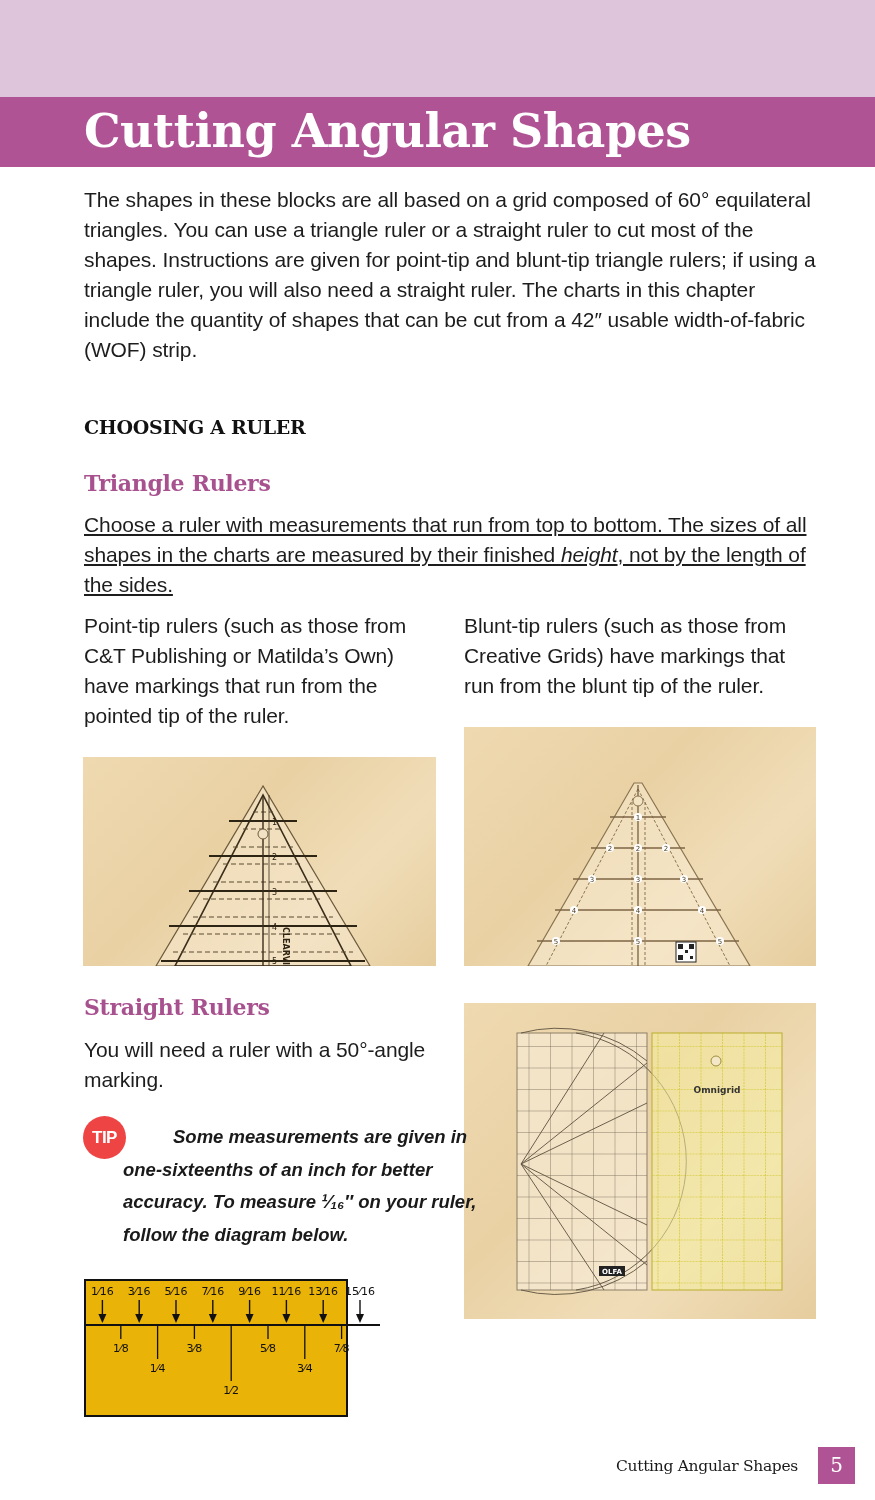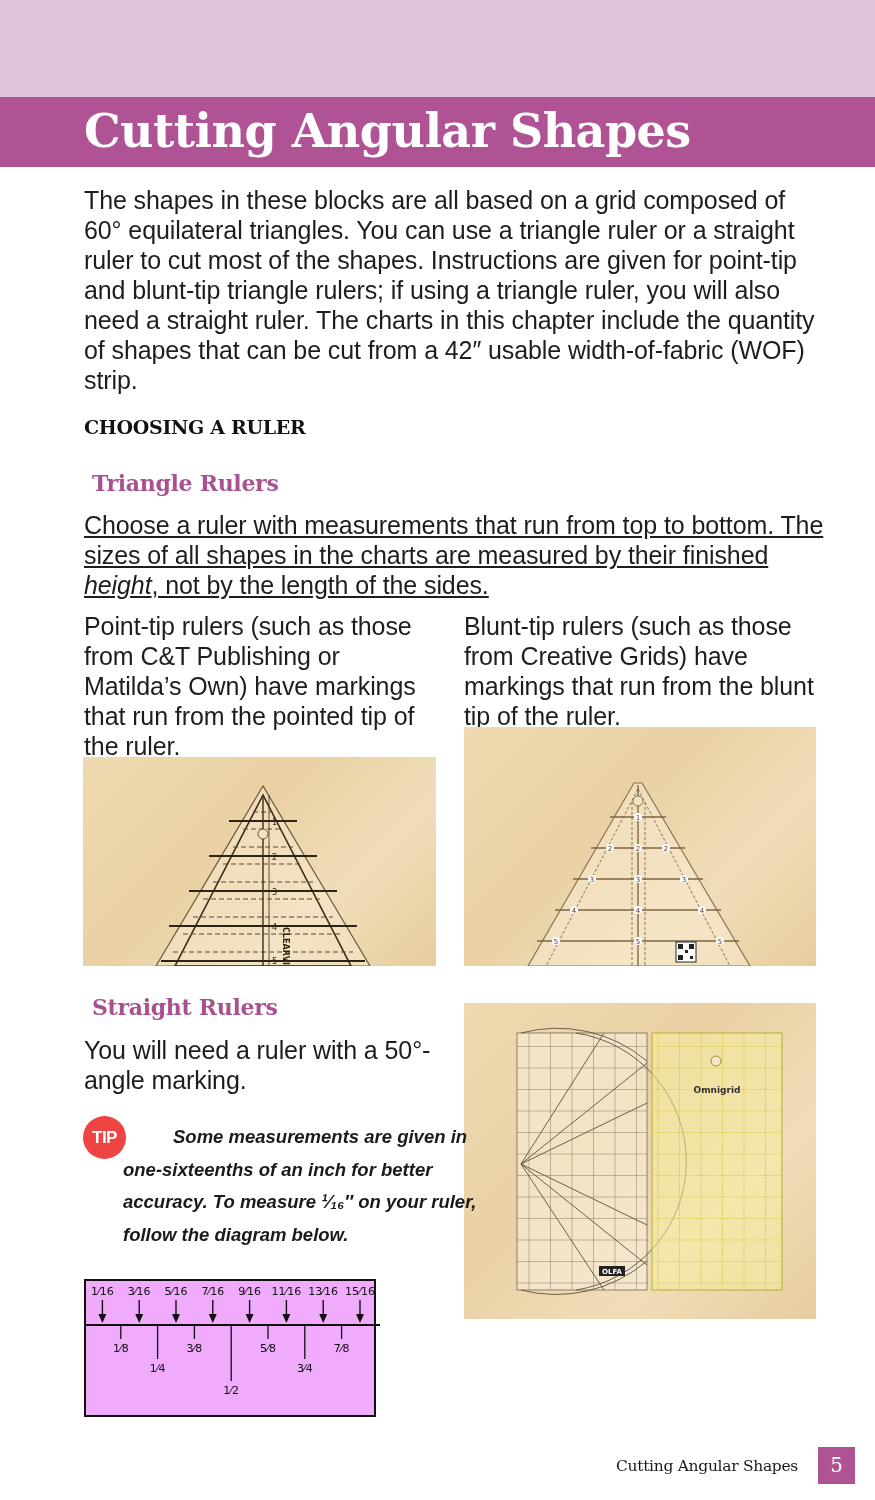--- a/index.html
+++ b/index.html
@@ -7,30 +7,30 @@
     body { position: relative; font-family: "Liberation Sans", "DejaVu Sans", sans-serif; color: #1a1a1a; }
 
     .top-band { position: absolute; left: 0; top: 0; width: 875px; height: 97px; background: #dfc5dc; }
     .title-banner { position: absolute; left: 0; top: 97px; width: 875px; height: 70px; background: #b05395; }
     .title-banner h1 {
       position: absolute; left: 84px; top: 4px;
       font-family: "DejaVu Serif", serif; font-weight: bold; font-size: 46px; line-height: 60px;
       color: #ffffff; letter-spacing: -0.5px;
     }
 
-    .body-text { font-size: 25px; line-height: 30px; color: #1d1d1d; letter-spacing: -0.1px; }
+    .body-text { font-size: 21px; line-height: 30px; color: #1d1d1d; letter-spacing: -0.1px; }
     .intro { position: absolute; left: 84px; top: 185px; width: 740px; }
 
     .h2 {
       position: absolute; left: 84px; top: 410px;
       font-family: "DejaVu Serif", serif; font-size: 19px; line-height: 34px; color: #111; letter-spacing: -0.3px;
     }
     .h3 {
       position: absolute; left: 84px;
-      font-family: "DejaVu Serif", serif; font-size: 22px; line-height: 30px; color: #a8518f; letter-spacing: -0.3px; margin-left: 8px;
+      font-family: "DejaVu Serif", serif; font-size: 22px; line-height: 30px; color: #a8518f; letter-spacing: -0.3px;
     }
     .h3.tri { top: 468px; }
     .h3.straight { top: 992px; text-align: center; }
 
     .tri-desc { position: absolute; left: 84px; top: 510px; width: 740px; text-decoration: underline; }
     .col-left { position: absolute; left: 84px; top: 611px; width: 350px; }
     .col-right { position: absolute; left: 464px; top: 611px; width: 352px; }
 
     .photo { position: absolute; background: linear-gradient(135deg, #efd9b0 0%, #e9d1a4 40%, #f0ddb8 70%, #e6cd9e 100%); overflow: hidden; }
     .photo svg { position: absolute; left: 0; top: 0; }
@@ -44,21 +44,21 @@
     .tip-badge {
       position: absolute; left: 0; top: 0; width: 43px; height: 43px; border-radius: 50%;
       background: #ef4444; color: #fff; font-weight: bold; font-size: 17px;
       display: flex; align-items: center; justify-content: center; letter-spacing: -0.5px;
     }
     .tip-text {
       font-style: italic; font-weight: bold; font-size: 18.5px; line-height: 32.5px; color: #1a1a1a;
       text-indent: 50px; position: absolute; left: 0; top: 5px; width: 360px; margin-left: 40px;
     }
 
-    .diagram { position: absolute; left: 84px; top: 1279px; width: 292px; height: 138px; border: 2.5px solid #111; background: #f0abfc; }
+    .diagram { position: absolute; left: 84px; top: 1279px; width: 264px; height: 138px; border: 2.5px solid #111; background: #eab308; }
     .diagram svg { position: absolute; left: -2.5px; top: -2.5px; }
 
     .footer-title {
       position: absolute; left: 616px; top: 1455px;
       font-family: "DejaVu Serif", serif; font-size: 15.5px; line-height: 22px; color: #1a1a1a; letter-spacing: -0.3px;
     }
     .page-num {
       position: absolute; left: 818px; top: 1447px; width: 37px; height: 37px; background: #b05395;
       color: #fff; font-family: "DejaVu Serif", serif; font-size: 20px; line-height: 37px; text-align: center;
     }

